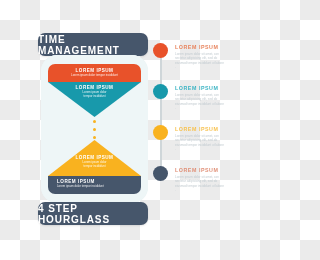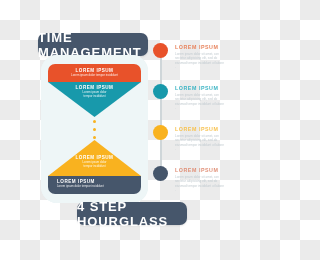--- a/index.html
+++ b/index.html
@@ -12,25 +12,25 @@
       linear-gradient(45deg,#ebebeb 25%,transparent 25%,transparent 75%,#ebebeb 75%);
     background-size:40px 40px;
     background-position:0 0,20px 20px;
   }
   #stage{position:relative;width:260px;height:260px;}
 
   
   .banner{
     position:absolute;background:#46566b;border-radius:7px;
     display:flex;align-items:center;justify-content:center;
-    color:#ffffff;letter-spacing:.9px;font-size:13px;font-weight:bold;
+    color:#ffffff;letter-spacing:.9px;font-size:10px;font-weight:bold;
     box-shadow:0 1px 2px rgba(0,0,0,.10);
   }
   #banner-top{left:38px;top:33px;width:110px;height:23px;}
-  #banner-bottom{left:38px;top:202px;width:110px;height:23px;margin-left:39px;}
+  #banner-bottom{left:38px;top:202px;width:110px;height:23px;}
 
   
   #glass{
     position:absolute;left:41px;top:55px;width:107px;height:148px;
     background:#e7f2f4;border-radius:16px 16px 16px 16px;
   }
   #glass::before{
     content:"";position:absolute;left:0;top:0;width:107px;height:148px;
     border-radius:16px;background:#eef6f7;
   }

